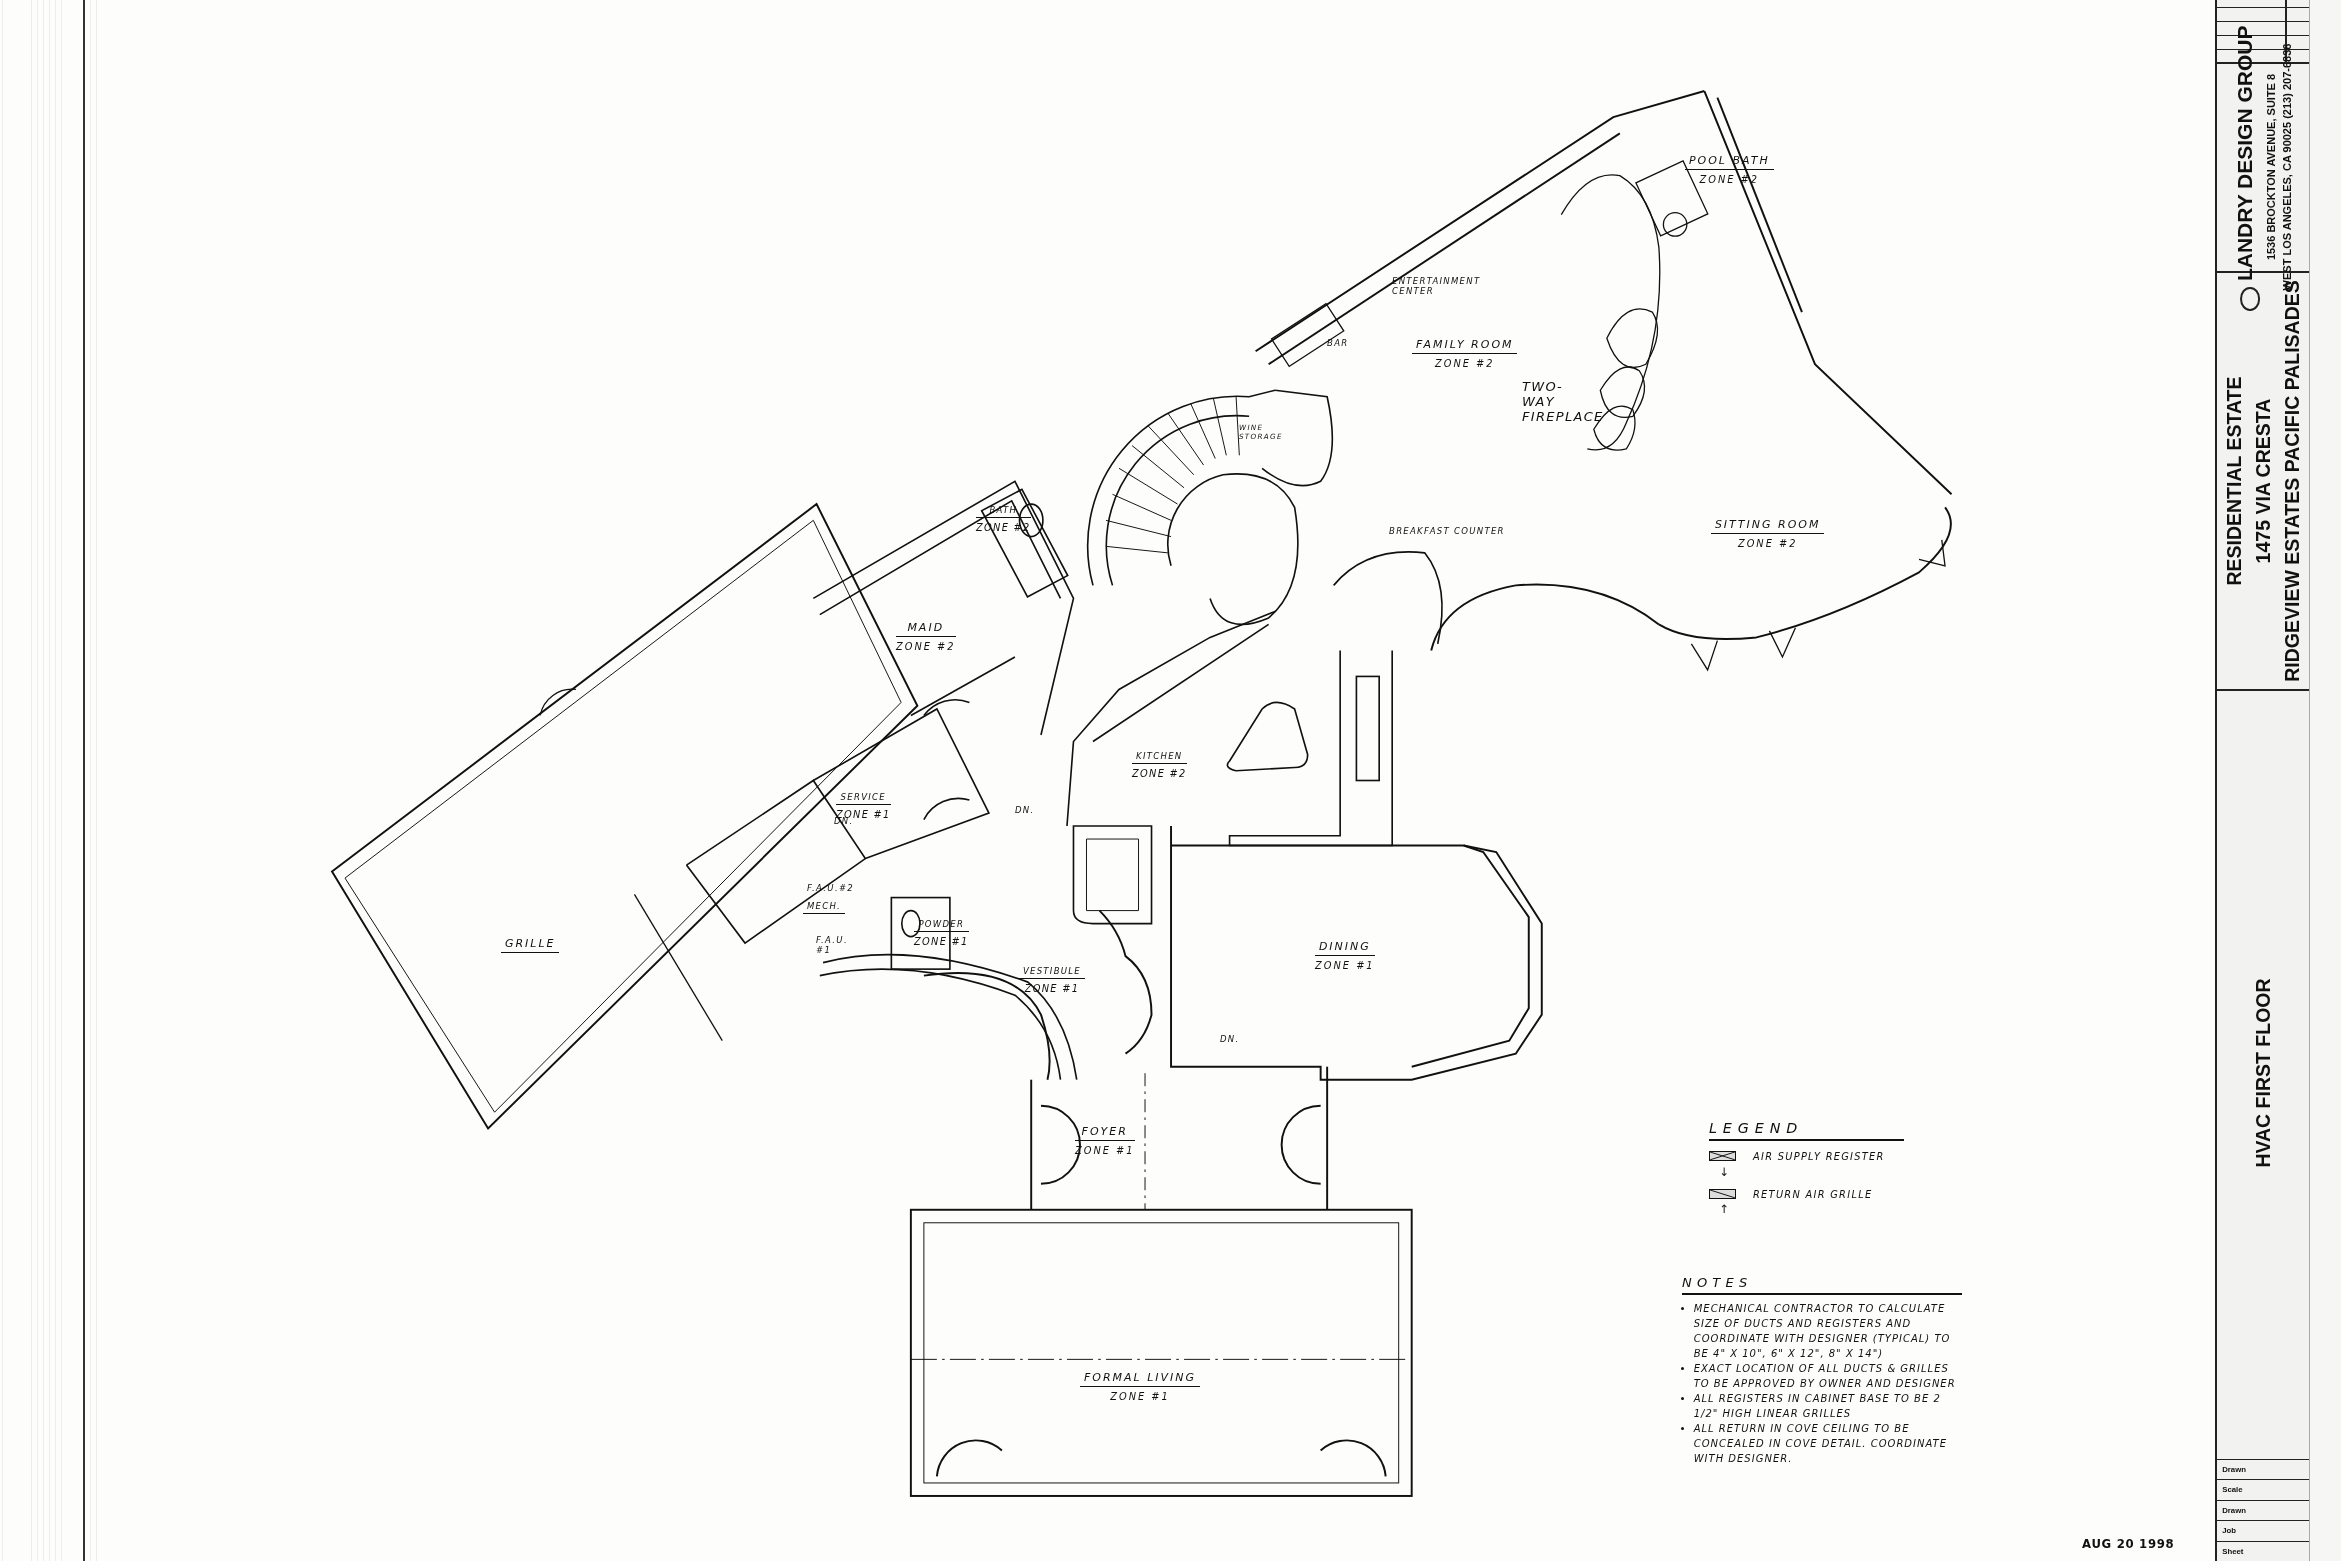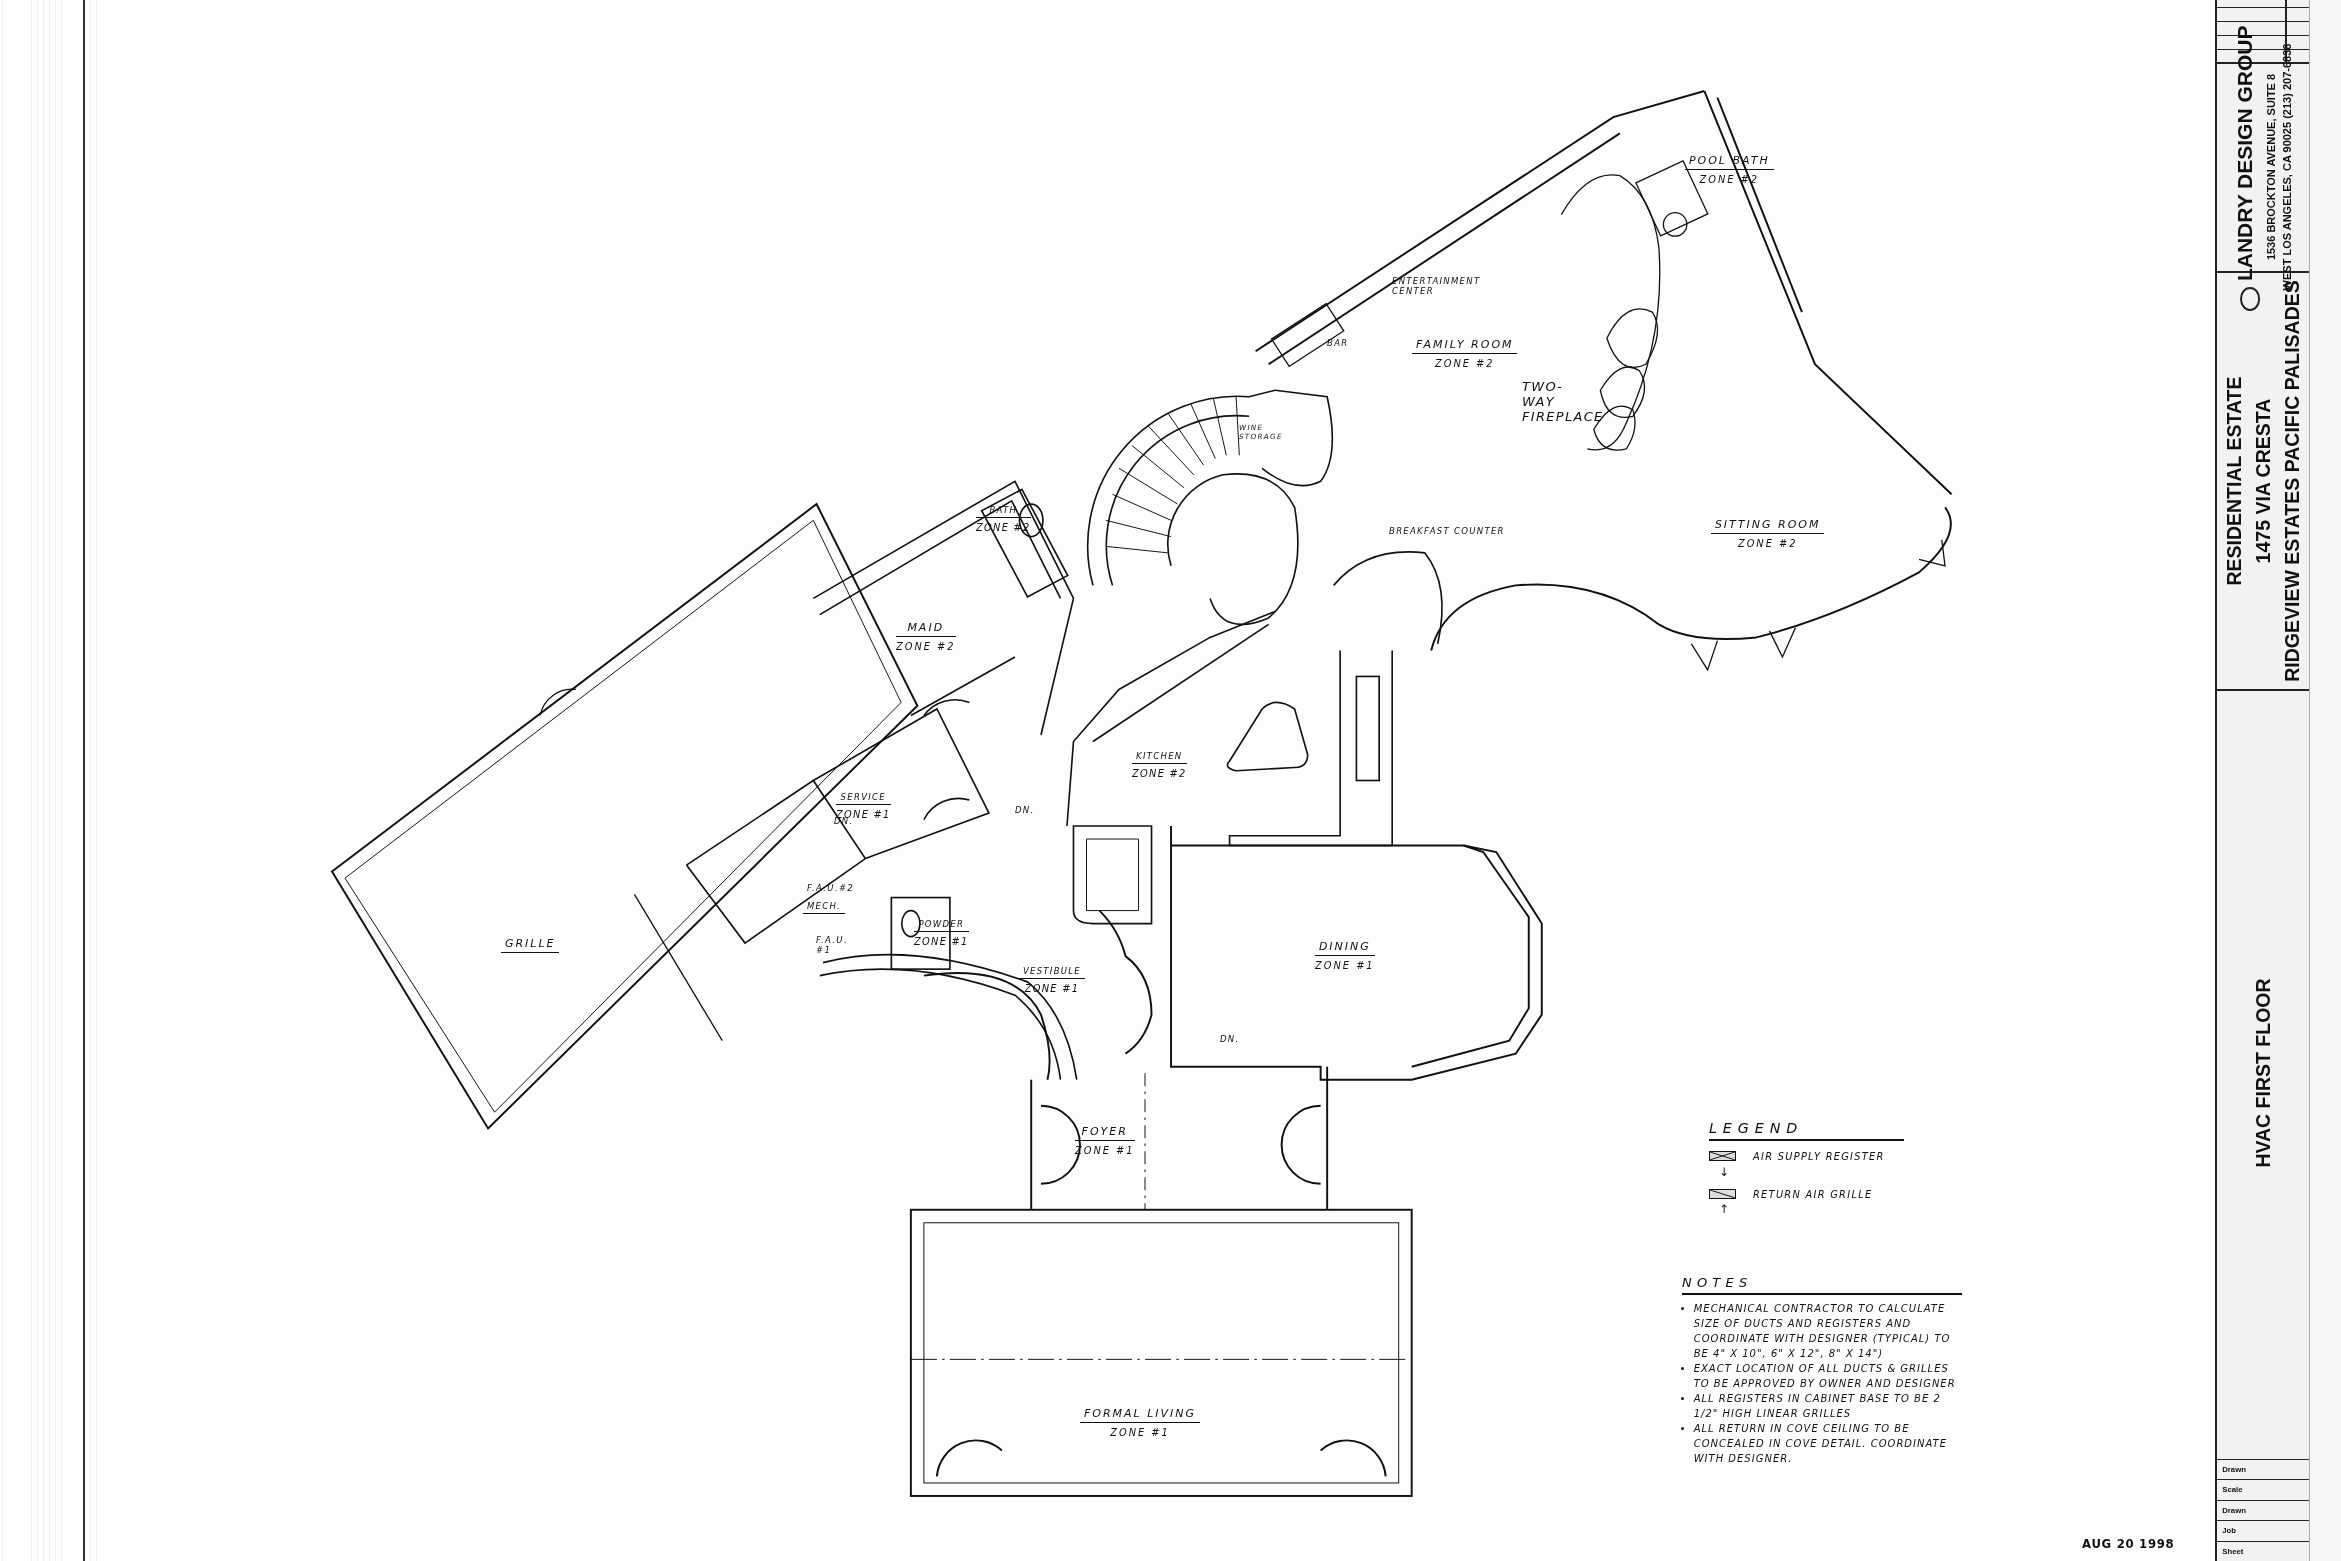--- a/index.html
+++ b/index.html
@@ -192,21 +192,21 @@
     <span class="zone">ZONE #1</span>
 </div>
 <div class="lbl room" style="left:1315px;top:940px;">
   <span class="name">DINING</span>
     <span class="zone">ZONE #1</span>
 </div>
 <div class="lbl room" style="left:1075px;top:1125px;">
   <span class="name">FOYER</span>
     <span class="zone">ZONE #1</span>
 </div>
-<div class="lbl room" style="left:1080px;top:1371px;margin-top:36px;">
+<div class="lbl room" style="left:1080px;top:1371px;">
   <span class="name">FORMAL LIVING</span>
     <span class="zone">ZONE #1</span>
 </div>
 <div class="lbl room" style="left:501px;top:937px;">
   <span class="name">GRILLE</span>
 </div>
 <div class="lbl room small" style="left:803px;top:901px;">
   <span class="name">MECH.</span>
 </div>
 

